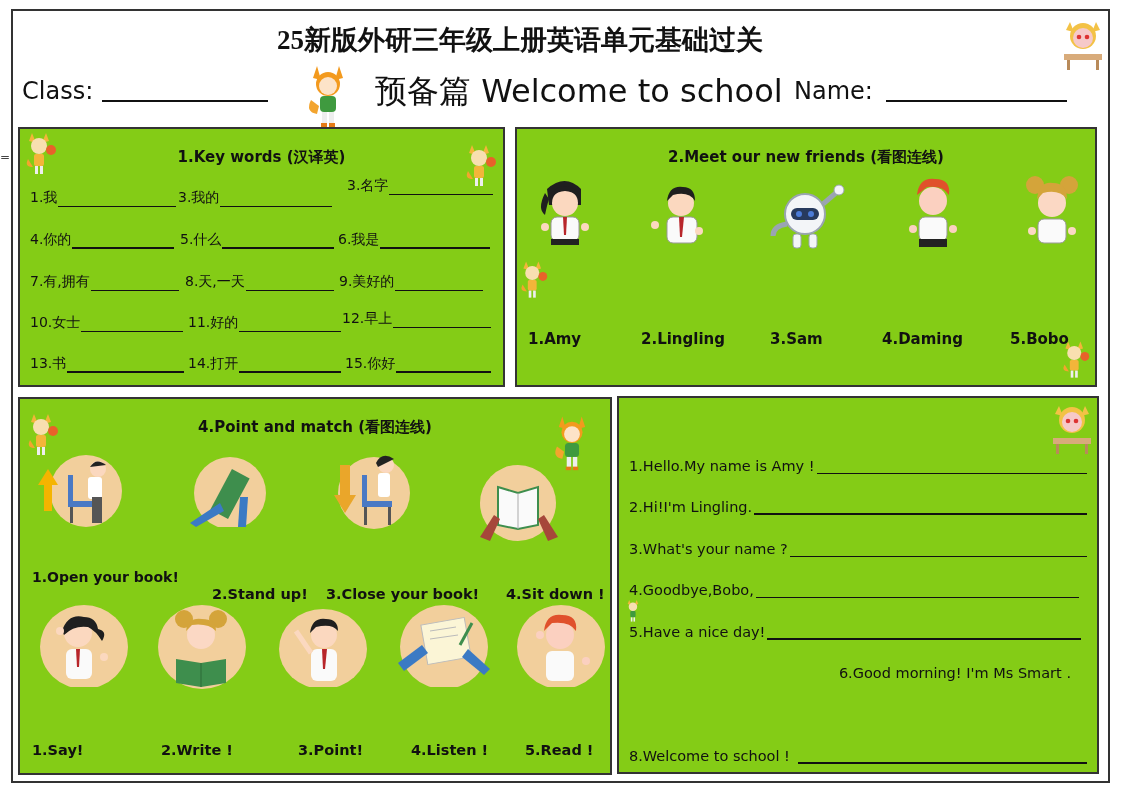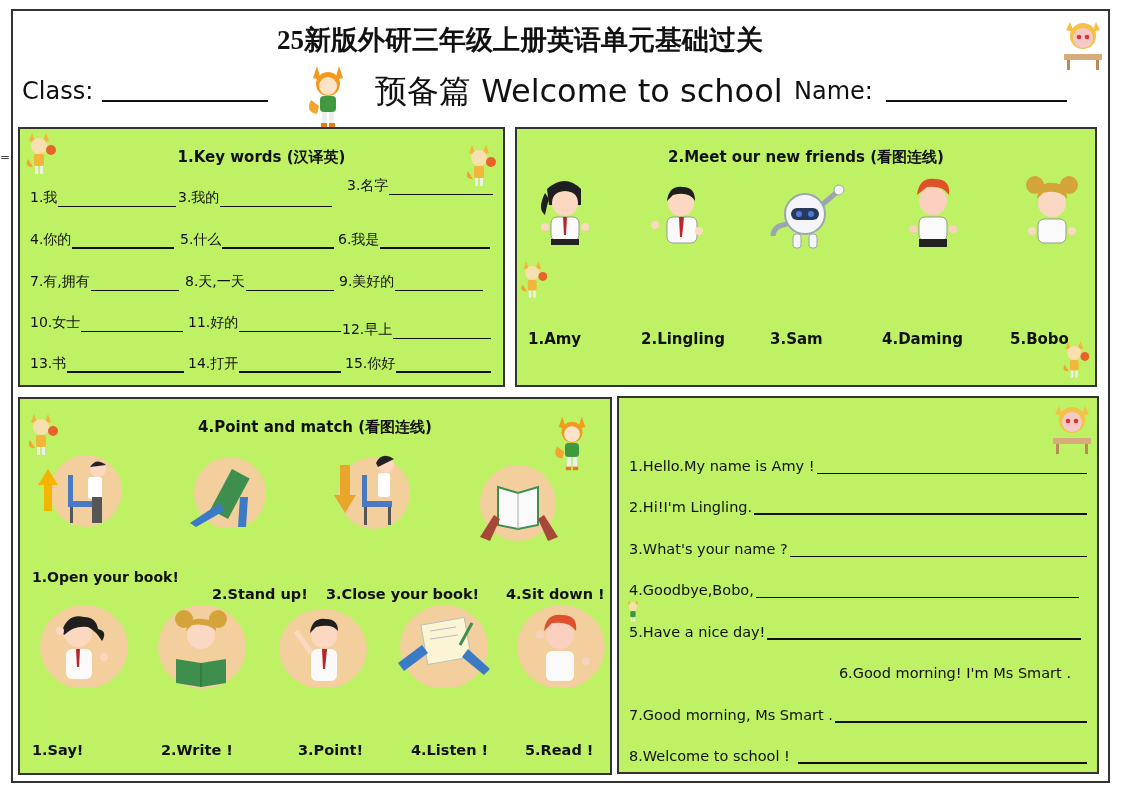--- a/index.html
+++ b/index.html
@@ -3,21 +3,21 @@
 <meta charset="utf-8">
 <style>
   * { box-sizing: border-box; margin: 0; padding: 0; }
   html, body { width: 1122px; height: 793px; background: #ffffff; overflow: hidden; }
   body { position: relative; font-family: "DejaVu Sans", sans-serif; color: #111; }
   .outer { position: absolute; left: 11px; top: 9px; width: 1099px; height: 774px; border: 2px solid #333; }
   .page-title { position: absolute; left: 0; width: 1040px; top: 22px; text-align: center; font-size: 27px; font-weight: bold; font-family: Liberation Serif, serif; letter-spacing: 0px; }
   .field-label { position: absolute; font-size: 24px; font-family: "DejaVu Sans", sans-serif; }
   .blank-line { position: absolute; border-bottom: 2px solid #111; height: 2px; }
   .subtitle { position: absolute; left: 375px; top: 70px; font-size: 32px; font-family: "DejaVu Sans", sans-serif; }
-  .box { position: absolute; border: 2px solid #333; background: #bef264; }
+  .box { position: absolute; border: 2px solid #333; background: #84cc16; }
   .box-heading { position: absolute; left: 0; right: 0; text-align: center; font-weight: bold; font-size: 15px; font-family: "DejaVu Sans", sans-serif; }
   .kw-item { position: absolute; font-size: 14px; display: flex; align-items: flex-end; }
   .kw-item .kw-line { border-bottom: 1.5px solid #111; height: 14px; margin-left: 1px; }
   .bold-label { position: absolute; font-weight: bold; font-size: 15px; font-family: "DejaVu Sans", sans-serif; }
   .sent { position: absolute; left: 10px; right: 10px; font-size: 14.5px; display: flex; align-items: flex-end; }
   .sent .s-line { flex: 1; border-bottom: 1.5px solid #111; height: 14px; margin-left: 2px; }
   .mascot { position: absolute; }
   .kid { position: absolute; }
   .stray-mark { position: absolute; left: 0; top: 150px; font-size: 12px; color: #444; }
 </style>
@@ -127,21 +127,21 @@
   </div>
 
   <div class="kw-item" style="left:10px; top:185px;">
     <span>10.女士</span>
     <span class="kw-line" style="width:102px;"></span>
   </div>
   <div class="kw-item" style="left:168px; top:185px;">
     <span>11.好的</span>
     <span class="kw-line" style="width:102px;"></span>
   </div>
-  <div class="kw-item" style="left:322px; top:192px;text-align:center;">
+  <div class="kw-item" style="left:322px; top:181px;text-align:center;">
     <span>12.早上</span>
     <span class="kw-line" style="width:98px;"></span>
   </div>
 
   <div class="kw-item" style="left:10px; top:226px;">
     <span>13.书</span>
     <span class="kw-line" style="width:117px; border-bottom-width:2px;"></span>
   </div>
   <div class="kw-item" style="left:168px; top:226px;">
     <span>14.打开</span>
@@ -390,21 +390,17 @@
     <span class="s-line"></span>
   </div>
   <div class="sent" style="top:226px; right:16px;">
     <span>5.Have a nice day!</span>
     <span class="s-line" style="border-bottom-width:2px;"></span>
   </div>
   <div class="sent" style="top:267px; right:26px;flex-direction:column;">
     <span>6.Good morning! I'm Ms Smart .</span>
     <span class="s-line"></span>
   </div>
-  <div class="sent" style="top:309px; right:10px;">
-    <span>7.Good morning, Ms Smart .</span>
-    <span class="s-line" style="border-bottom-width:2px;"></span>
-  </div>
   <div class="sent" style="top:350px; right:10px;">
     <span>8.Welcome to school !</span>
     <span class="s-line" style="margin-left:8px; border-bottom-width:2px;"></span>
   </div>
 </div>
 
 </body></html>

